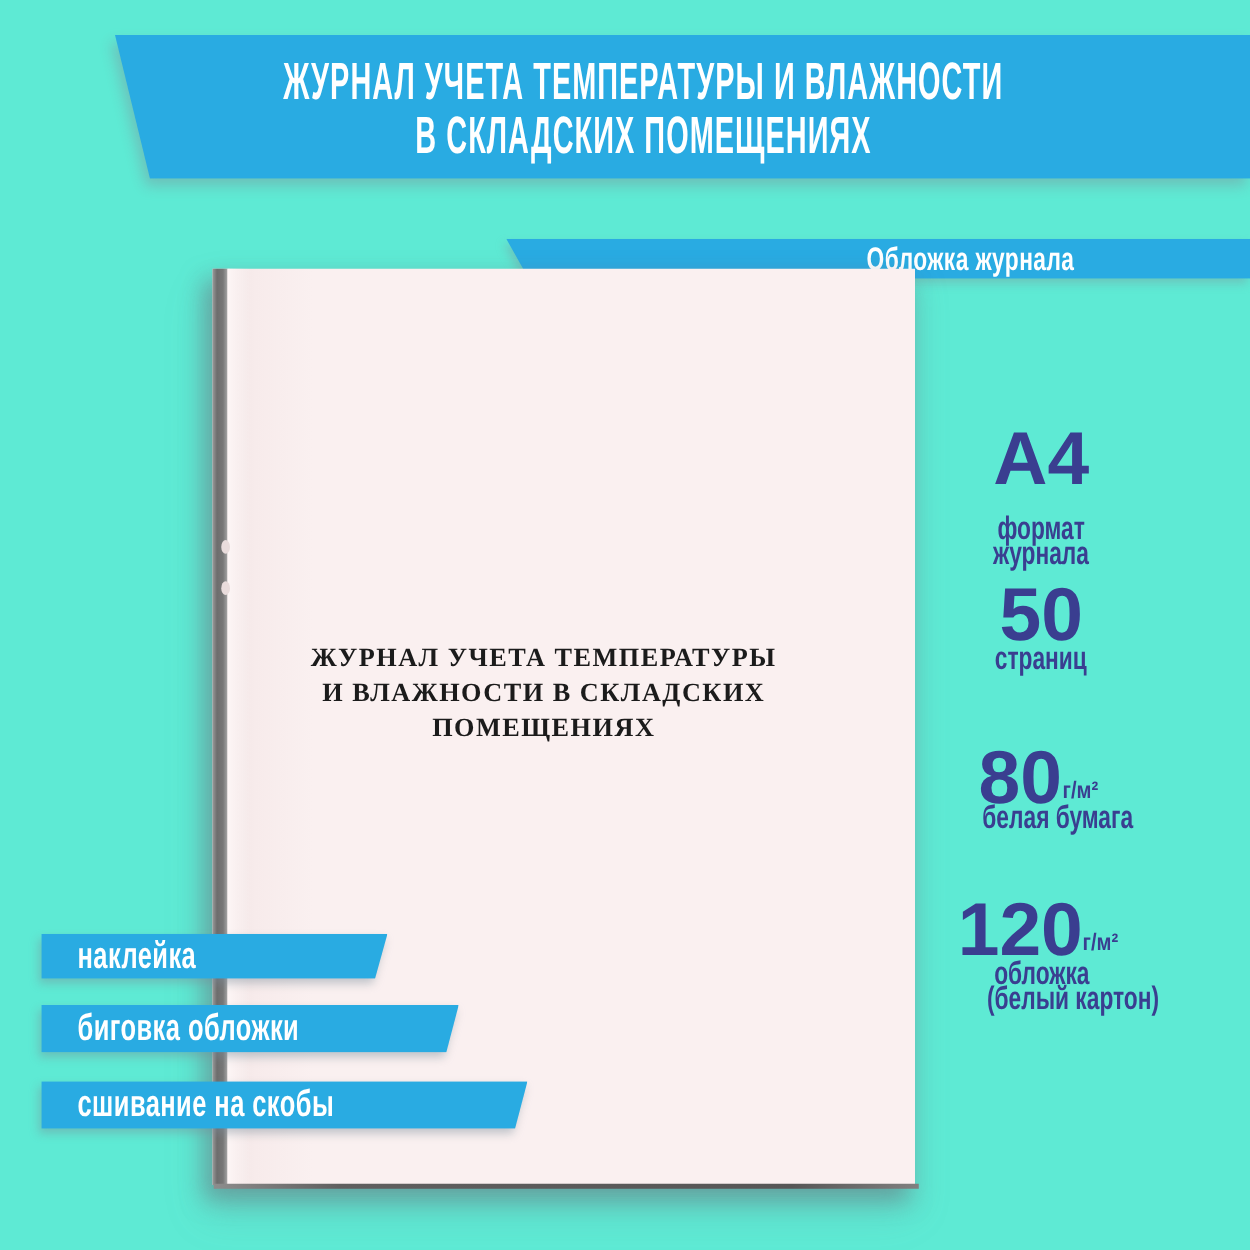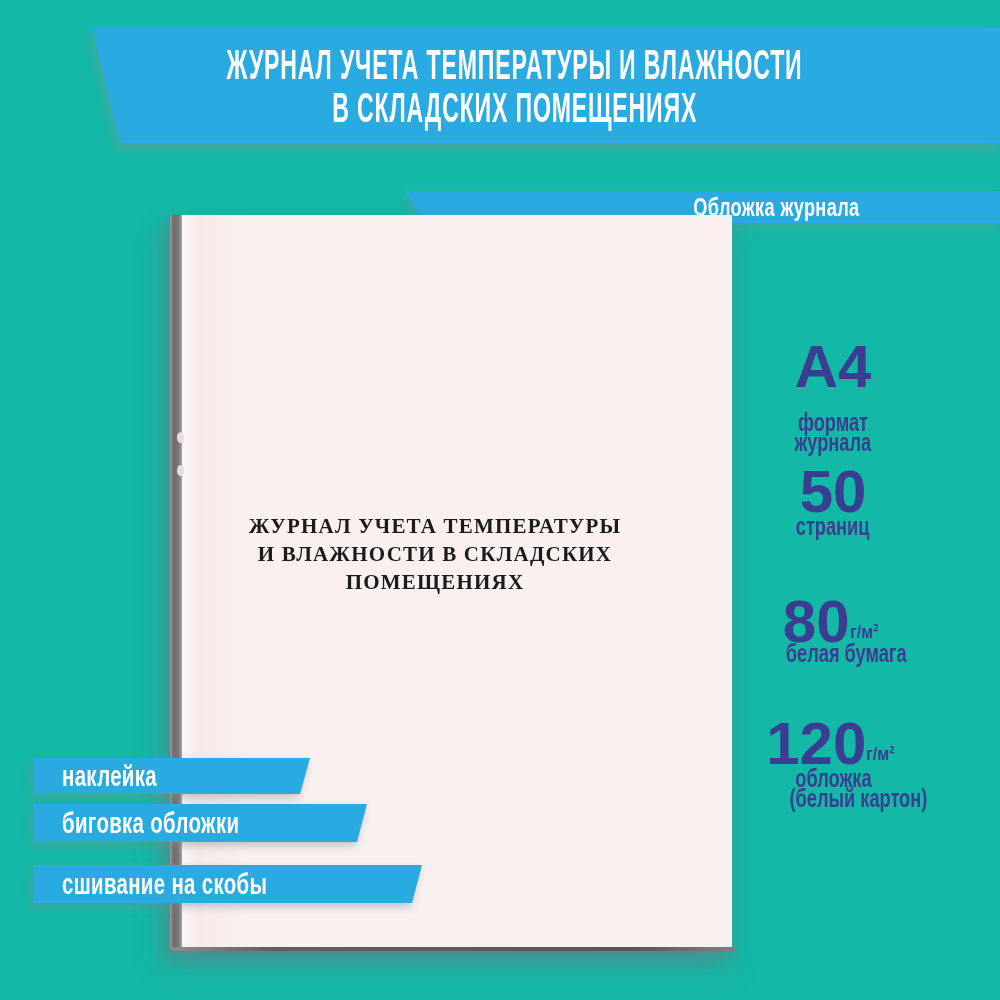--- a/index.html
+++ b/index.html
@@ -1,21 +1,21 @@
 <!DOCTYPE html>
 <html><head>
 <meta charset="utf-8">
 <title>Журнал учета температуры и влажности в складских помещениях</title>
 <style>
   html,body{margin:0;padding:0;}
   body{font-family:"Liberation Sans",sans-serif;}
   .stage{
     position:relative;
     width:1000px;height:1000px;
-    background:#14b8a6;
+    background:#5eead4;
     overflow:hidden;
   }
   
   .top-banner{
     position:absolute;left:0;top:28px;width:1000px;height:115px;
     filter:drop-shadow(-3px 6px 5px rgba(125,145,155,.45));
   }
   .top-banner-shape{
     width:100%;height:100%;
     background:var(--accent);
@@ -105,21 +105,21 @@
   .feature-shape{
     width:100%;height:100%;background:var(--accent);
     display:flex;align-items:center;
     padding-left:29px;box-sizing:border-box;
   }
   .feature-text{
     color:#fff;font-weight:bold;font-size:30px;letter-spacing:.5px;
     white-space:nowrap;display:inline-block;
     transform:scaleX(.68);transform-origin:left center;
   }
-  .f1{top:747px;width:277px;height:36px;margin-top:11px;}
+  .f1{top:747px;width:277px;height:36px;}
   .f1 .feature-shape{clip-path:polygon(0 0,277px 0,267px 36px,0 36px);}
   .f2{top:804px;width:334px;height:38px;}
   .f2 .feature-shape{clip-path:polygon(0 0,334px 0,324px 38px,0 38px);}
   .f3{top:865px;width:389px;height:38px;}
   .f3 .feature-shape{clip-path:polygon(0 0,389px 0,379px 38px,0 38px);}
 </style>
 </head>
 <body>
 
 <div class="stage" style="--accent:#29ABE2;--navy:#3A3E90;">

